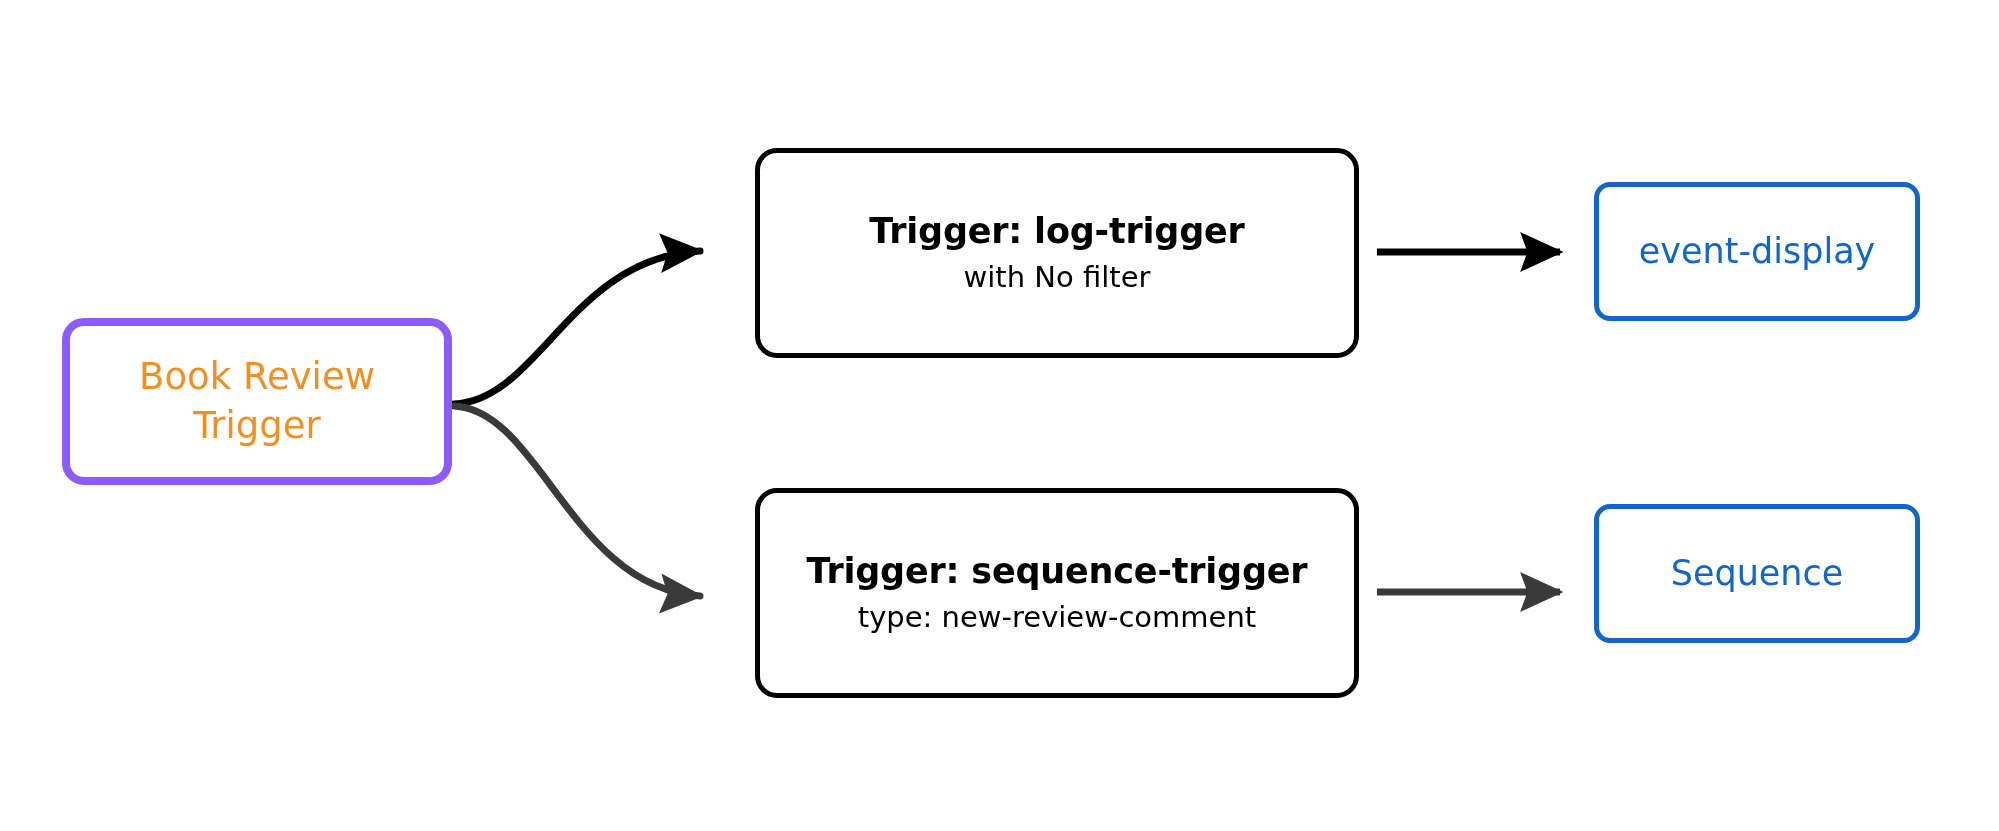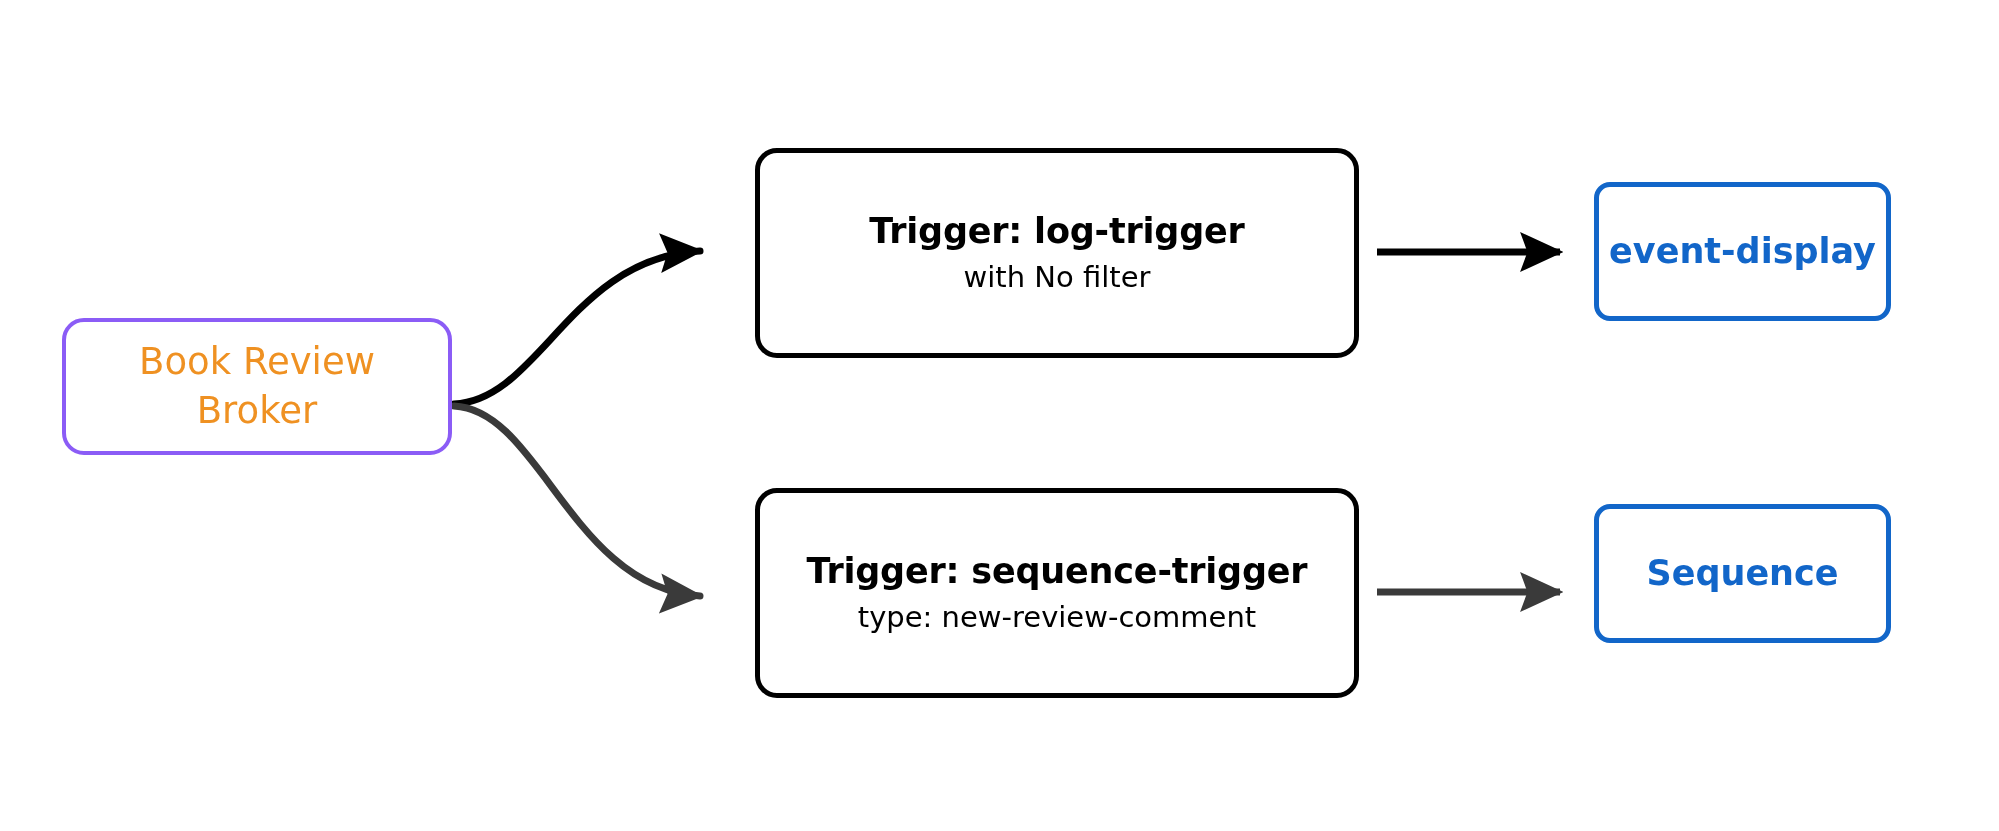--- a/index.html
+++ b/index.html
@@ -35,22 +35,22 @@
     justify-content: center;
     text-align: center;
     line-height: 1.30;
   }
 
   
   .node-broker {
     left: 62px;
     top: 318px;
     width: 390px;
-    height: 137px;
-    border: 4px solid #8b5cf6;
+    height: 167px;
+    border: 8px solid #8b5cf6;
     border-radius: 22px;
     color: #EF9122;
     font-size: 37px;
     font-weight: 400;
   }
   .node-broker .line { display: block; white-space: nowrap; }
 
   
   .node-trigger {
     left: 745px;
@@ -71,27 +71,27 @@
   .node-trigger .subtitle {
     font-size: 29px;
     font-weight: 400;
     white-space: nowrap;
     margin-top: 4px;
   }
 
   
   .node-sink {
     left: 1594px;
-    width: 297px;
+    width: 326px;
     height: 139px;
     border: 5px solid #1266C9;
     border-radius: 16px;
     color: #1266C9;
     font-size: 35px;
-    font-weight: 700;
+    font-weight: 400;
   }
   .node-sink.top    { top: 182px; }
   .node-sink.bottom { top: 504px; }
   .node-sink .label { white-space: nowrap; }
 </style>
 </head>
 <body>
 
 <div id="canvas">
 
@@ -109,21 +109,21 @@
 
     <path d="M 454 406 C 540 410 572 588 700 596" fill="none" stroke="#3A3A3A" stroke-width="7" stroke-linecap="round" marker-end="url(#arrow-gray)"></path>
 
     <path d="M 1377 252 L 1560 252" fill="none" stroke="#000000" stroke-width="7" stroke-linecap="butt" marker-end="url(#arrow-black)"></path>
 
     <path d="M 1377 592 L 1560 592" fill="none" stroke="#3A3A3A" stroke-width="7" stroke-linecap="butt" marker-end="url(#arrow-gray)"></path>
   </svg>
 
   <div class="node node-broker">
     <span class="line">Book Review</span>
-    <span class="line">Broker</span>
+    <span class="line">Trigger</span>
   </div>
 
   <div class="node node-trigger top">
     <span class="title">Trigger: log-trigger</span>
     <span class="subtitle">with No filter</span>
   </div>
 
   <div class="node node-trigger bottom">
     <span class="title">Trigger: sequence-trigger</span>
     <span class="subtitle">type: new-review-comment</span>

